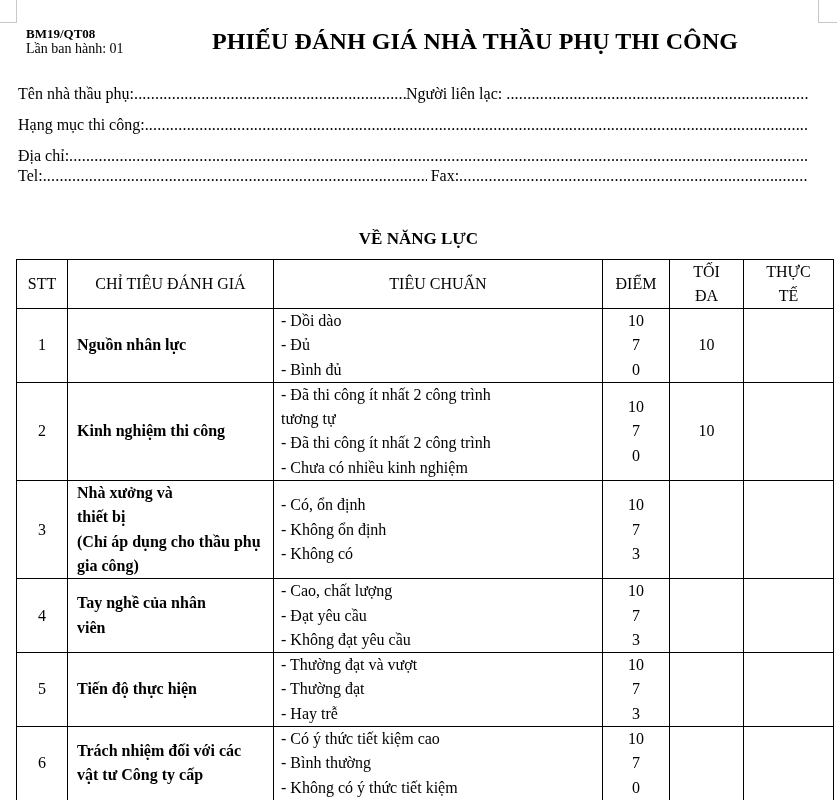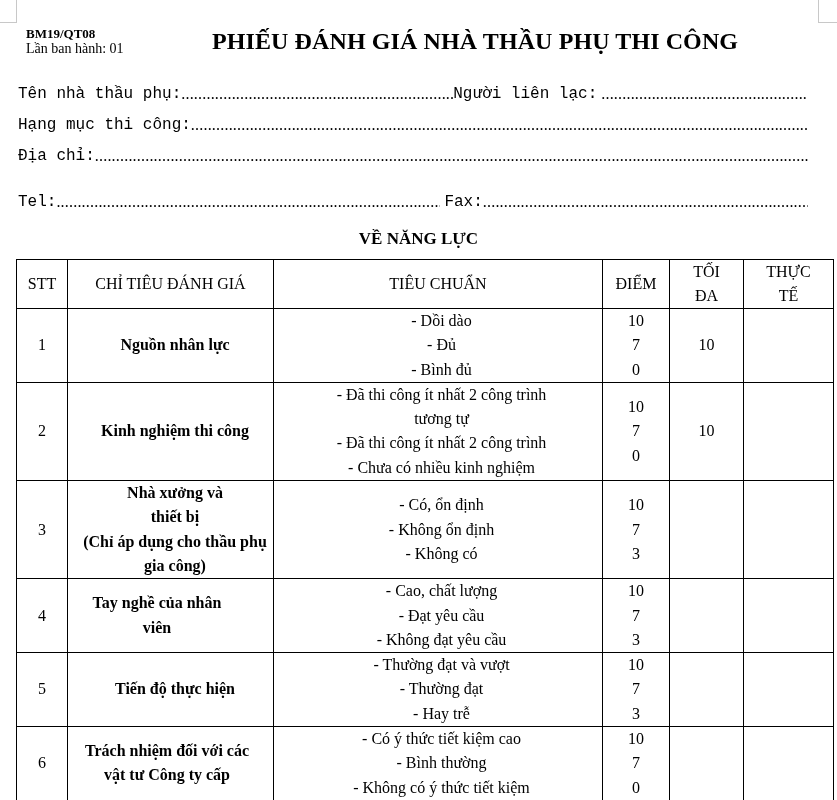--- a/index.html
+++ b/index.html
@@ -10,28 +10,28 @@
     position: relative;
   }
   .corner-mark { position: absolute; border-color: #c8c8c8; border-style: solid; width: 16px; height: 22px; }
   .corner-tl { left: 0; top: 0; border-width: 0 1px 1px 0; }
   .corner-tr { right: 0; top: 0; border-width: 0 0 1px 1px; width: 18px; }
   .doc-code { position: absolute; left: 26px; top: 26px; font-size: 13px; font-weight: bold; line-height: 15px; }
   .doc-issue { position: absolute; left: 26px; top: 41px; font-size: 14px; line-height: 15px; }
   .doc-title { position: absolute; left: 212px; top: 28px; font-size: 24px; font-weight: bold; letter-spacing: 0.1px; white-space: nowrap; }
 
   .info-line { position: absolute; left: 18px; width: 790px; font-size: 16px; line-height: 20px; white-space: nowrap; overflow: hidden; display: flex; }
-  .info-line .lbl { white-space: nowrap; font-family: Liberation Mono, monospace; }
+  .info-line .lbl { white-space: nowrap; }
   .dots { flex: 1; overflow: hidden; white-space: nowrap; letter-spacing: 0.2px; }
   .dots::after { content: "........................................................................................................................................................................................................................................................"; }
 
   .section-title { position: absolute; left: 0; width: 837px; top: 229px; text-align: center; font-size: 17px; font-weight: bold; }
 
   table.eval { position: absolute; left: 16px; top: 259px; border-collapse: collapse; font-size: 16px; table-layout: fixed; }
-  table.eval td, table.eval th { border: 1px solid #000; padding: 0; vertical-align: middle; line-height: 24.3px; text-align: center; }
+  table.eval td, table.eval th { border: 1px solid #000; padding: 0; vertical-align: middle; line-height: 24.3px; }
   table.eval th { font-weight: normal; text-align: center; height: 48px; }
   .c-stt { width: 50px; text-align: center; }
   .c-crit { width: 196px; padding-left: 9px !important; text-align: left; }
   .c-std { width: 321px; padding-left: 7px !important; text-align: left; }
   .c-score { width: 66px; text-align: center; }
   .c-max { width: 73px; text-align: center; }
   .c-act { width: 89px; text-align: center; }
   th.c-crit { padding-left: 0 !important; text-align: center; }
   th.c-std { padding-left: 0 !important; text-align: center; }
   th .two-line { line-height: 24px; display: block; }
@@ -59,21 +59,21 @@
 <div class="info-line" style="top:115px;">
   <span class="lbl">Hạng mục thi công:</span>
   <span class="dots"></span>
 </div>
 
 <div class="info-line" style="top:146px;">
   <span class="lbl">Địa chỉ:</span>
   <span class="dots"></span>
 </div>
 
-<div class="info-line" style="top:192px;">
+<div class="info-line" style="top:166px;">
   <span class="lbl">Tel:</span>
   <span class="dots" style="flex:0 0 384px;"></span>
   <span class="lbl" style="margin-left:4px;"> Fax:</span>
   <span class="dots"></span>
 </div>
 
 <div class="section-title">VỀ NĂNG LỰC</div>
 
 <table class="eval">
   <thead>

